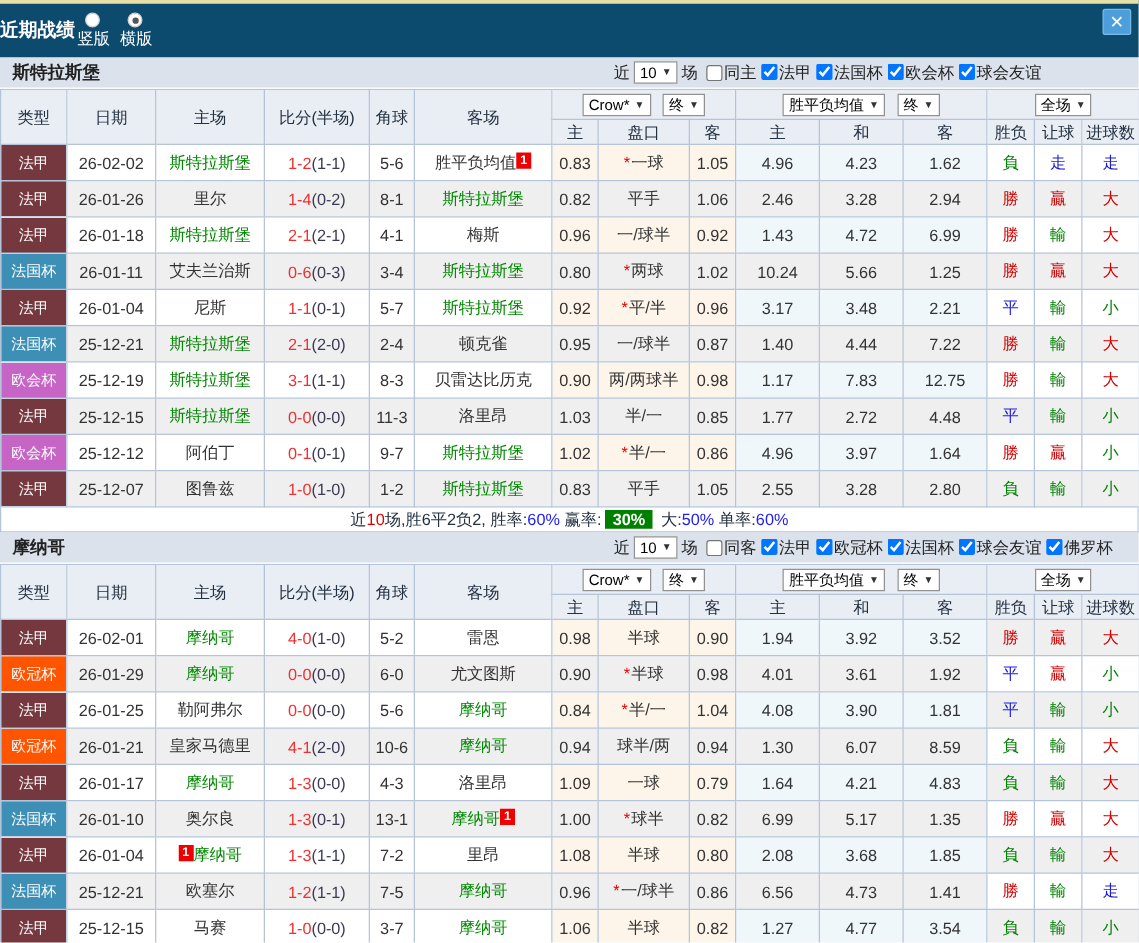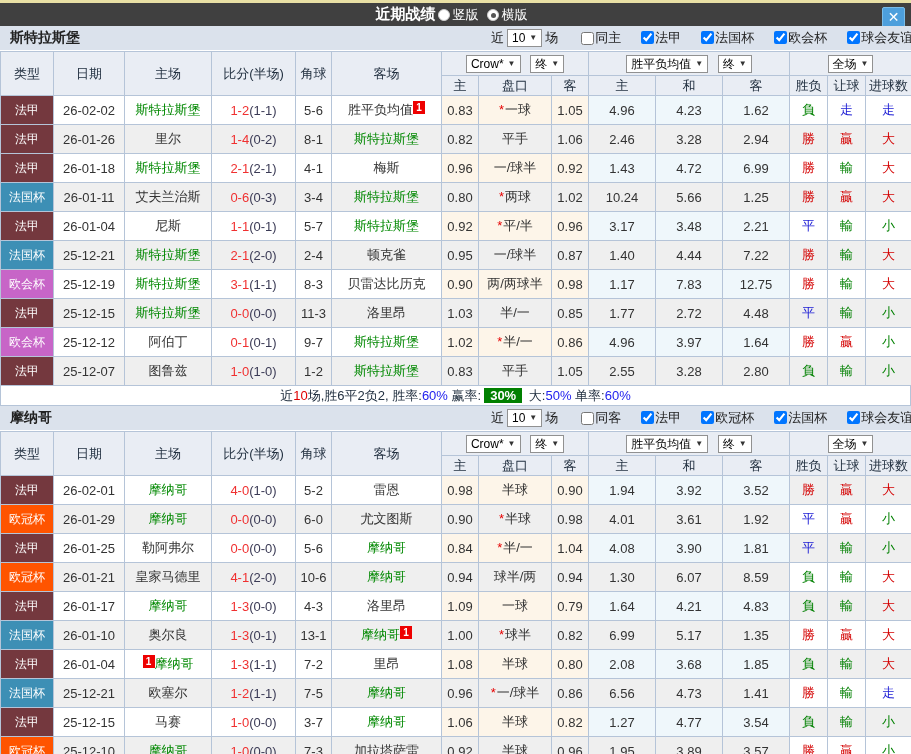--- a/index.html
+++ b/index.html
@@ -3,26 +3,26 @@
 <meta charset="utf-8">
 <style>
   * { box-sizing: border-box; }
   html,body { margin:0; padding:0; }
   body {
     width:911px; height:754px; overflow:hidden; background:#fff;
     font-family:"Liberation Sans","DejaVu Sans",sans-serif;
   }
   
   .titlebar {
-    height:26px; background:#404040; border-top:3px solid #E9E0A5;
-    position:relative; display:flex; align-items:center; justify-content:center;
+    height:46px; background:#0c4a6e; border-top:3px solid #E9E0A5;
+    position:relative; display:flex; align-items:center; justify-content:flex-start;
   }
   .title { color:#fff; font-weight:bold; font-size:15px; }
   .radio-group { display:flex; align-items:center; color:#fff; font-size:13px; margin-left:2px; }
-  .radio-opt { display:inline-flex; align-items:center; margin-right:8px; cursor:pointer; }
+  .radio-opt { display:inline-flex; align-items:center; margin-right:8px; cursor:pointer;flex-direction:column; }
   .radio-circle {
     width:12px; height:12px; border-radius:50%; background:#fff;
     border:1px solid #cfcfcf; display:inline-block; margin-right:3px; position:relative;
   }
   .radio-circle.selected::after {
     content:''; position:absolute; left:3px; top:3px; width:5px; height:5px;
     border-radius:50%; background:#555;
   }
   .close-btn {
     position:absolute; right:6px; top:4px; width:23px; height:21px;
@@ -35,21 +35,21 @@
     display:flex; align-items:center; border-bottom:1px solid #fff;
   }
   .team-name { font-weight:bold; font-size:14px; color:#222; margin-left:10px; }
   .filters { position:absolute; left:488px; display:flex; align-items:center; font-size:13px; color:#222; white-space:nowrap; }
   .filters .f-label { margin:0 3px; }
   .select {
     display:inline-flex; align-items:center; background:#fff; border:1px solid #919191;
     padding:1px 4px; font-size:12px; color:#000; cursor:pointer; line-height:14px;
   }
   .select .caret { font-size:8px; color:#333; margin-left:4px; }
-  .chk { display:inline-flex; align-items:center; margin-left:20px; cursor:pointer; }
+  .chk { display:inline-flex; align-items:center; margin-left:4px; cursor:pointer; }
   .chk input { width:13px; height:13px; margin:0 1px 0 0; }
   
   table.grid { border-collapse:collapse; table-layout:fixed; width:911px; }
   .grid th, .grid td { border:1px solid #B5C4D8; overflow:hidden; white-space:nowrap; padding:0; }
   .grid thead th { background:#E9EDF4; font-weight:normal; font-size:13px; color:#223040; text-align:center; }
   .h-top th { height:24px; }
   .h-sub th { height:20px; }
   .dd-cell .select { margin:0 3px; }
   tbody td { height:29px; text-align:center; font-size:13px; color:#333; }
   tbody tr:nth-child(odd) td { background:#fff; }

